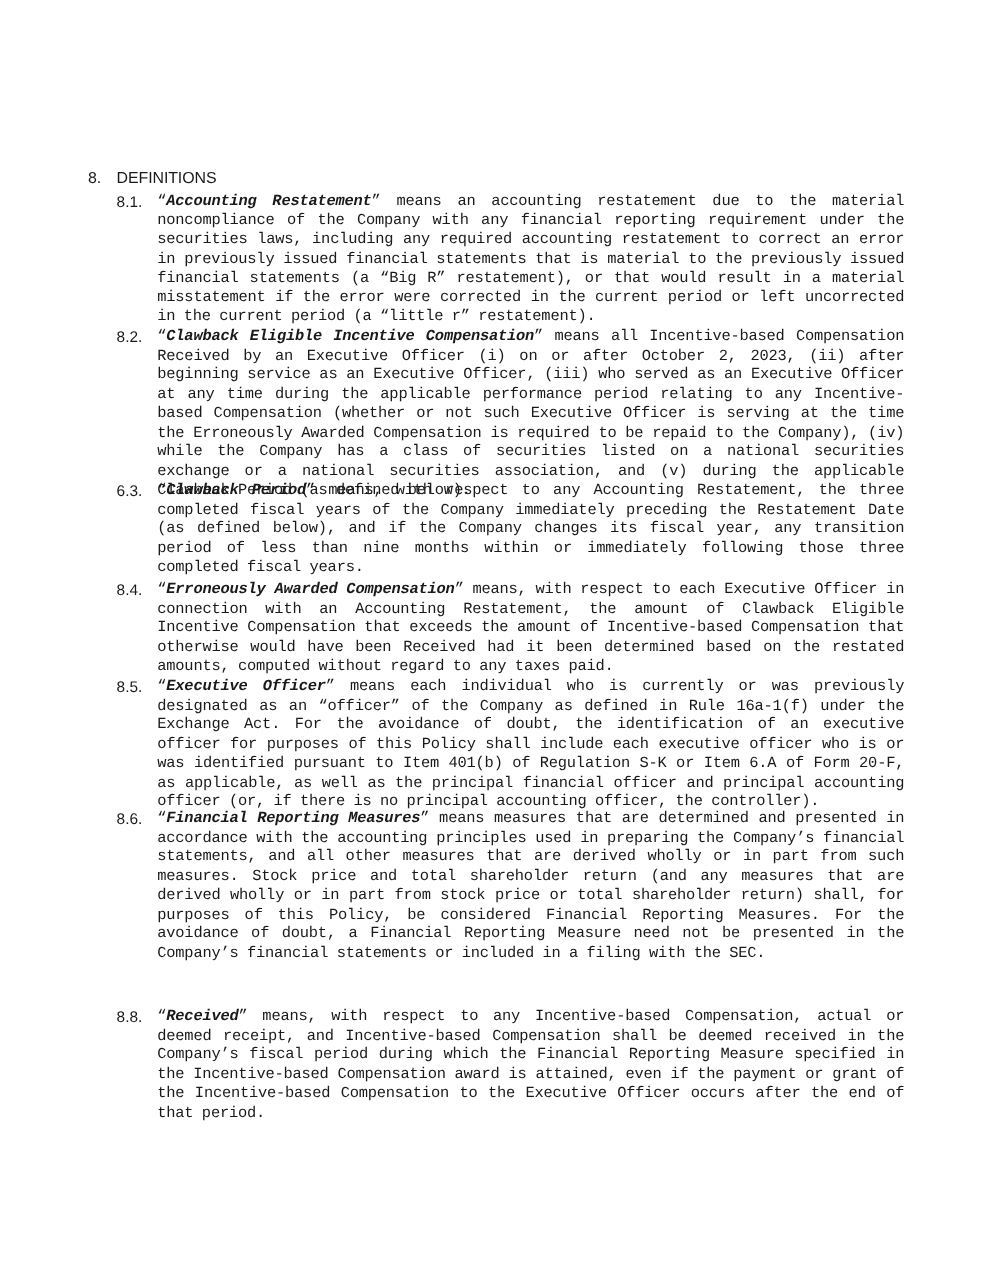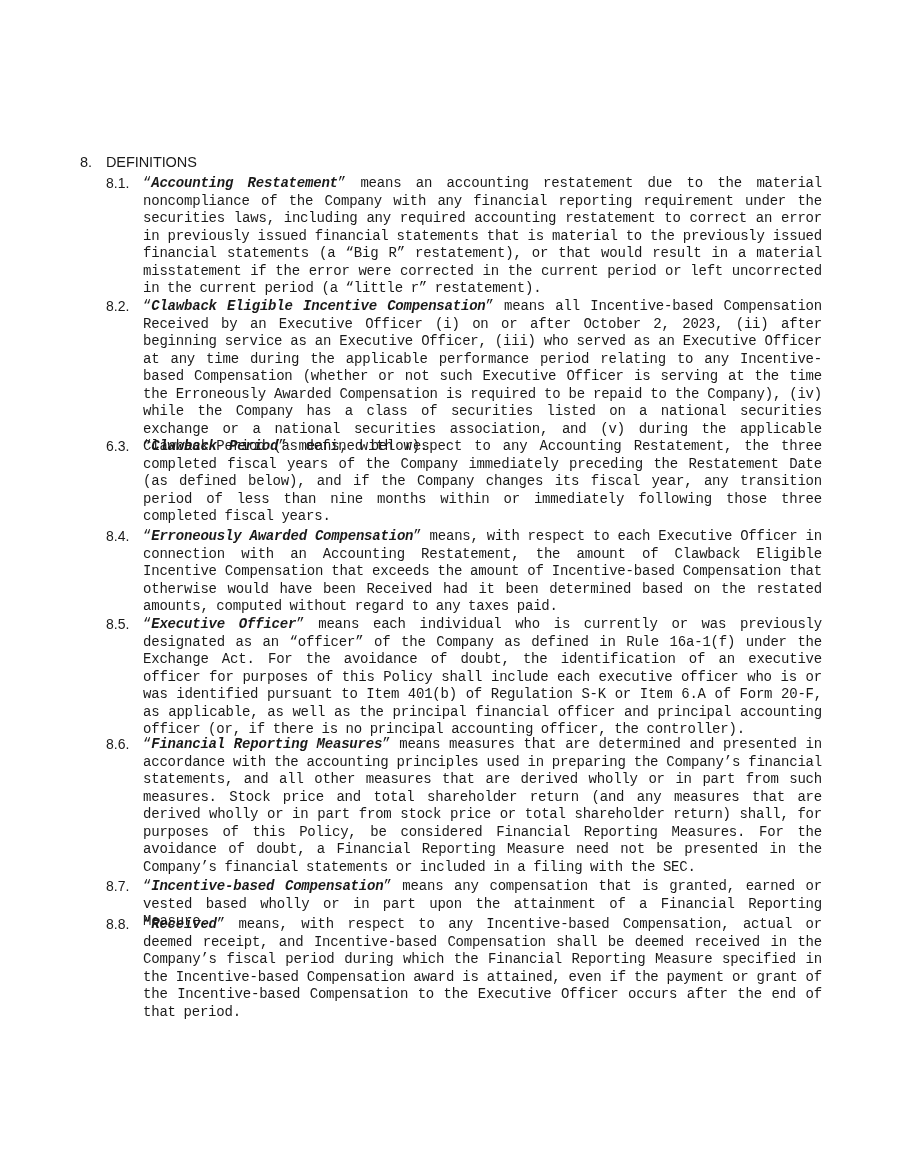--- a/index.html
+++ b/index.html
@@ -108,23 +108,19 @@
   <div class="def" id="def-5">
     <span class="num">8.5.</span>
     <div class="body"><span>“</span><span class="term">Executive Officer</span><span>”</span><span> means each individual who is currently or was previously designated as an “officer” of the Company as defined in Rule 16a-1(f) under the Exchange Act. For the avoidance of doubt, the identification of an executive officer for purposes of this Policy shall include each executive officer who is or was identified pursuant to Item 401(b) of Regulation S-K or Item 6.A of Form 20-F, as applicable, as well as the principal financial officer and principal accounting officer (or, if there is no principal accounting officer, the controller).</span></div>
   </div>
 
   <div class="def" id="def-6">
     <span class="num">8.6.</span>
     <div class="body"><span>“</span><span class="term">Financial Reporting Measures</span><span>”</span><span> means measures that are determined and presented in accordance with the accounting principles used in preparing the Company’s financial statements, and all other measures that are derived wholly or in part from such measures. Stock price and total shareholder return (and any measures that are derived wholly or in part from stock price or total shareholder return) shall, for purposes of this Policy, be considered Financial Reporting Measures. For the avoidance of doubt, a Financial Reporting Measure need not be presented in the Company’s financial statements or included in a filing with the SEC.</span></div>
   </div>
 
-  <div class="def" id="def-7">
-    <span class="num">8.7.</span>
-    <div class="body"><span>“</span><span class="term">Incentive-based Compensation</span><span>”</span><span> means any compensation that is granted, earned or vested based wholly or in part upon the attainment of a Financial Reporting Measure.</span></div>
-  </div>
 
   <div class="def" id="def-8">
     <span class="num">8.8.</span>
     <div class="body"><span>“</span><span class="term">Received</span><span>”</span><span> means, with respect to any Incentive-based Compensation,  actual or deemed receipt, and Incentive-based Compensation shall be deemed received in the Company’s fiscal period during which the Financial Reporting Measure specified in the Incentive-based Compensation award is attained, even if the payment or grant of the Incentive-based Compensation to the Executive Officer occurs after the end of that period.</span></div>
   </div>
 
 </div>
 
 </body></html>

